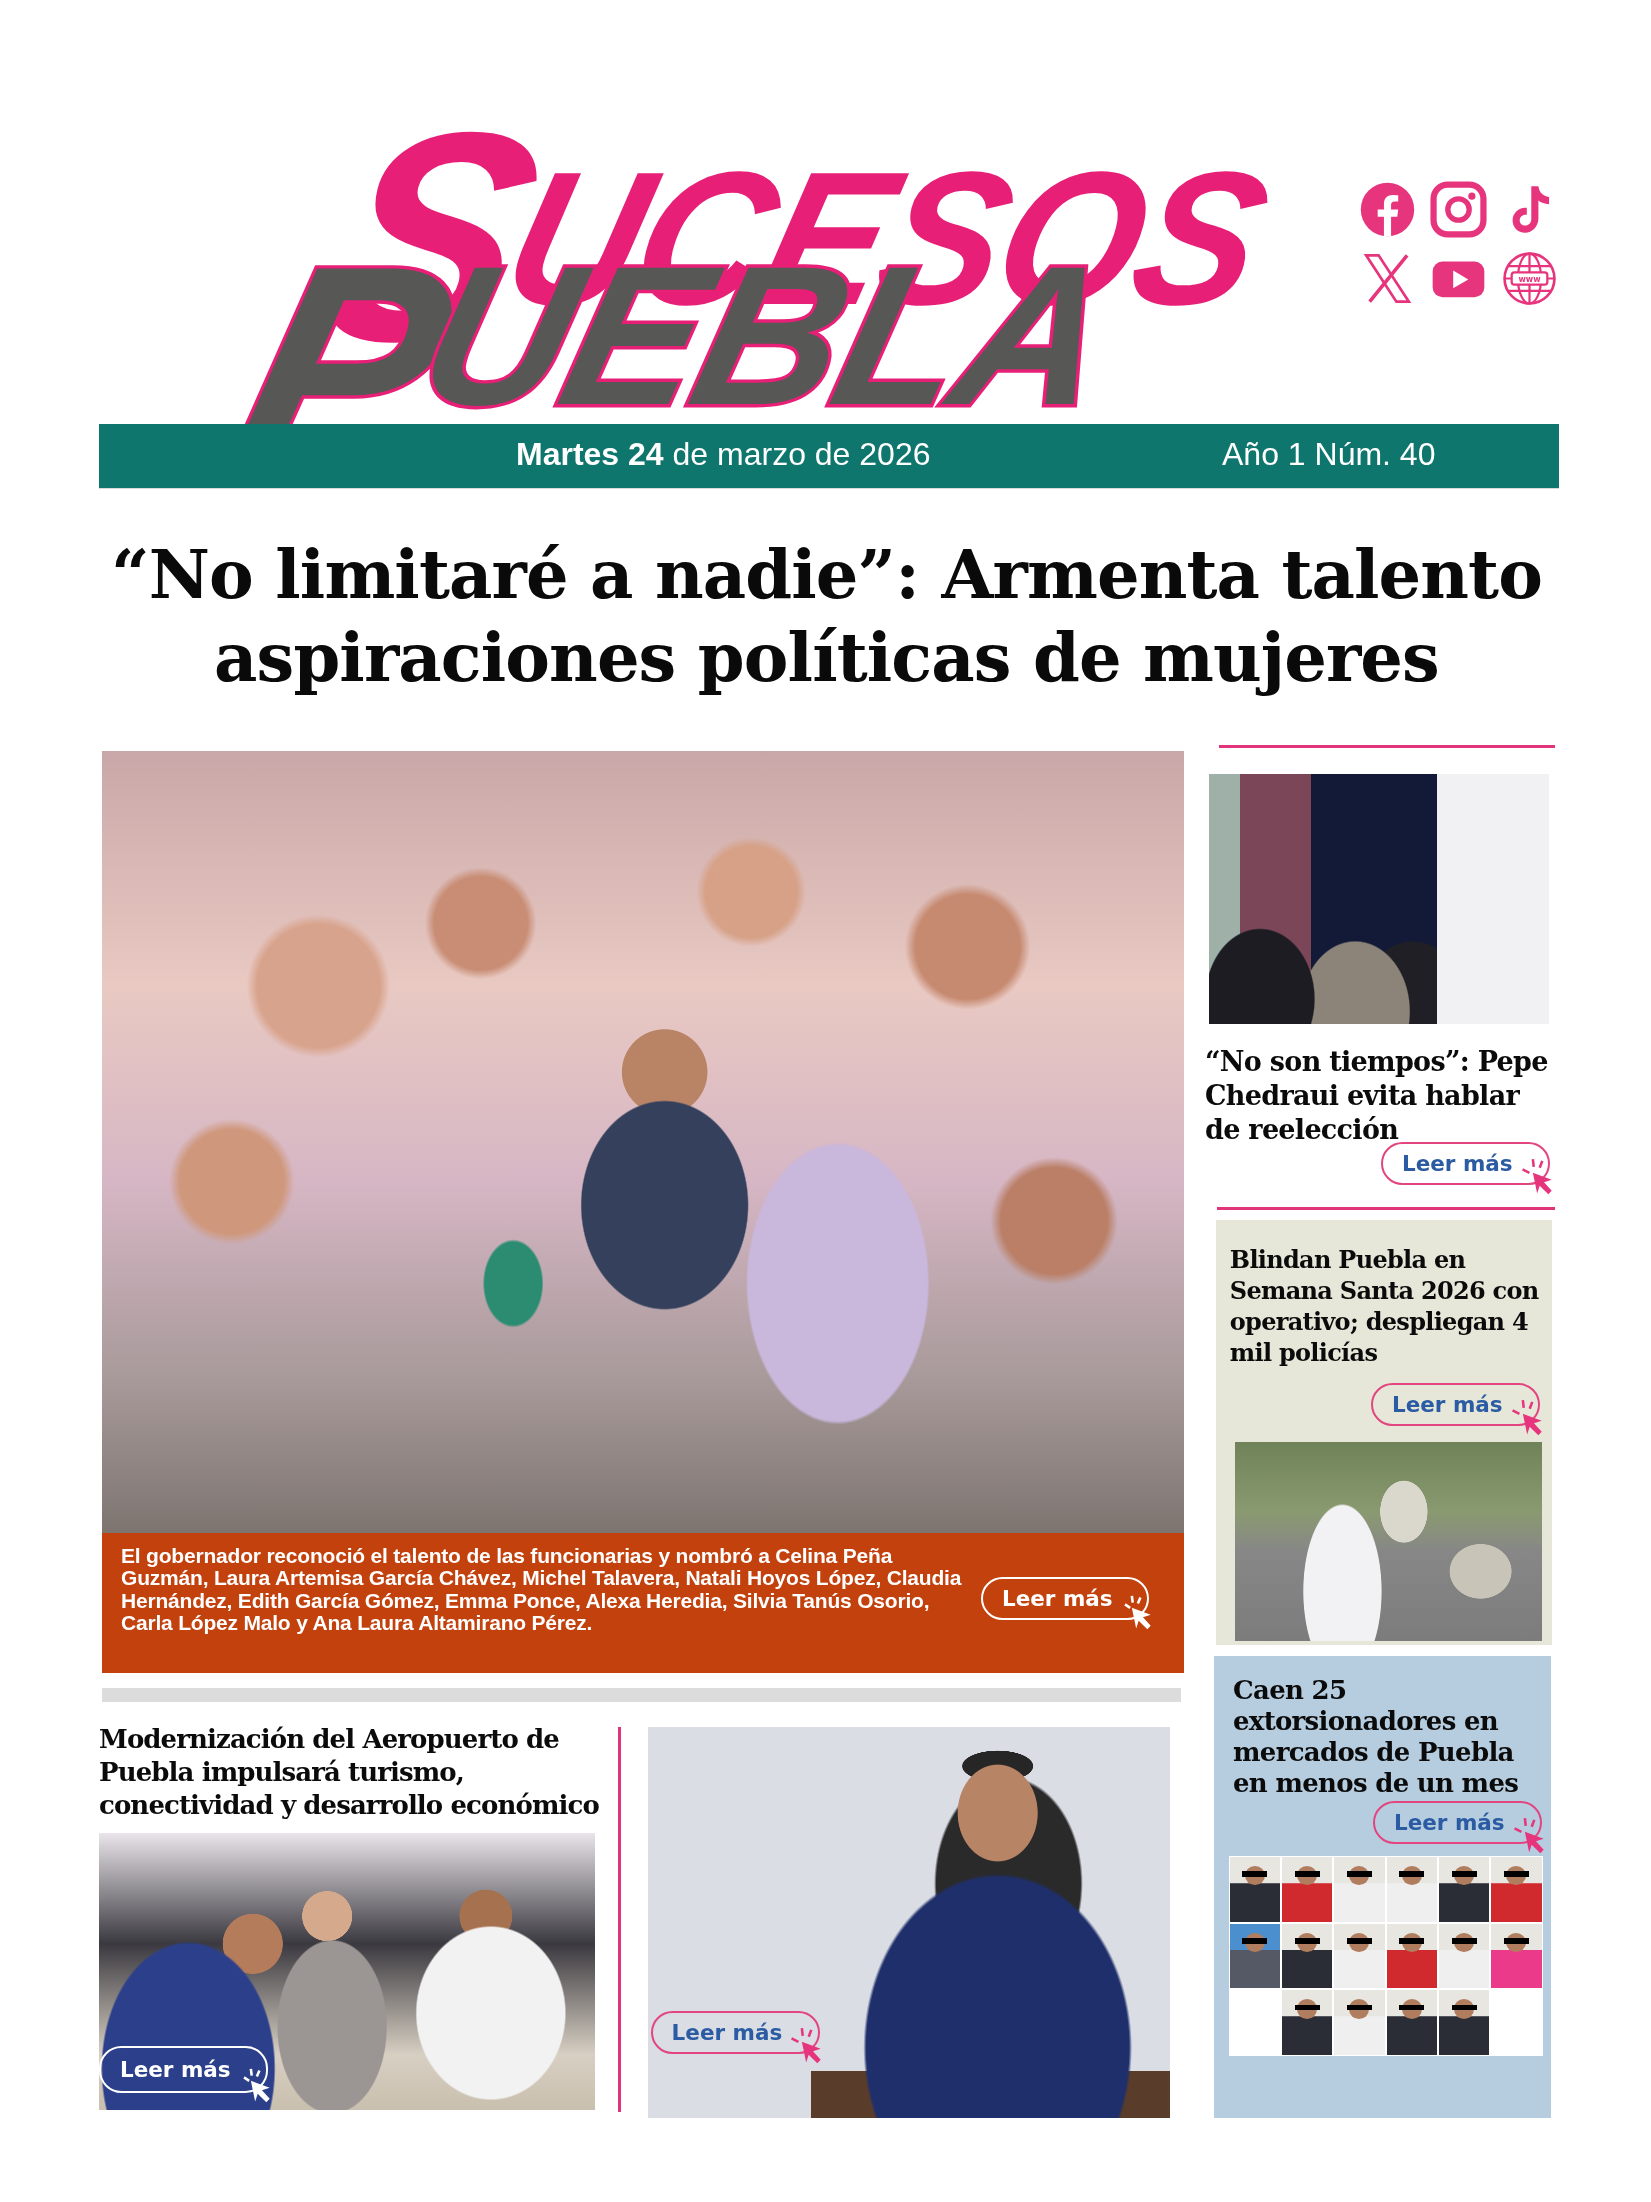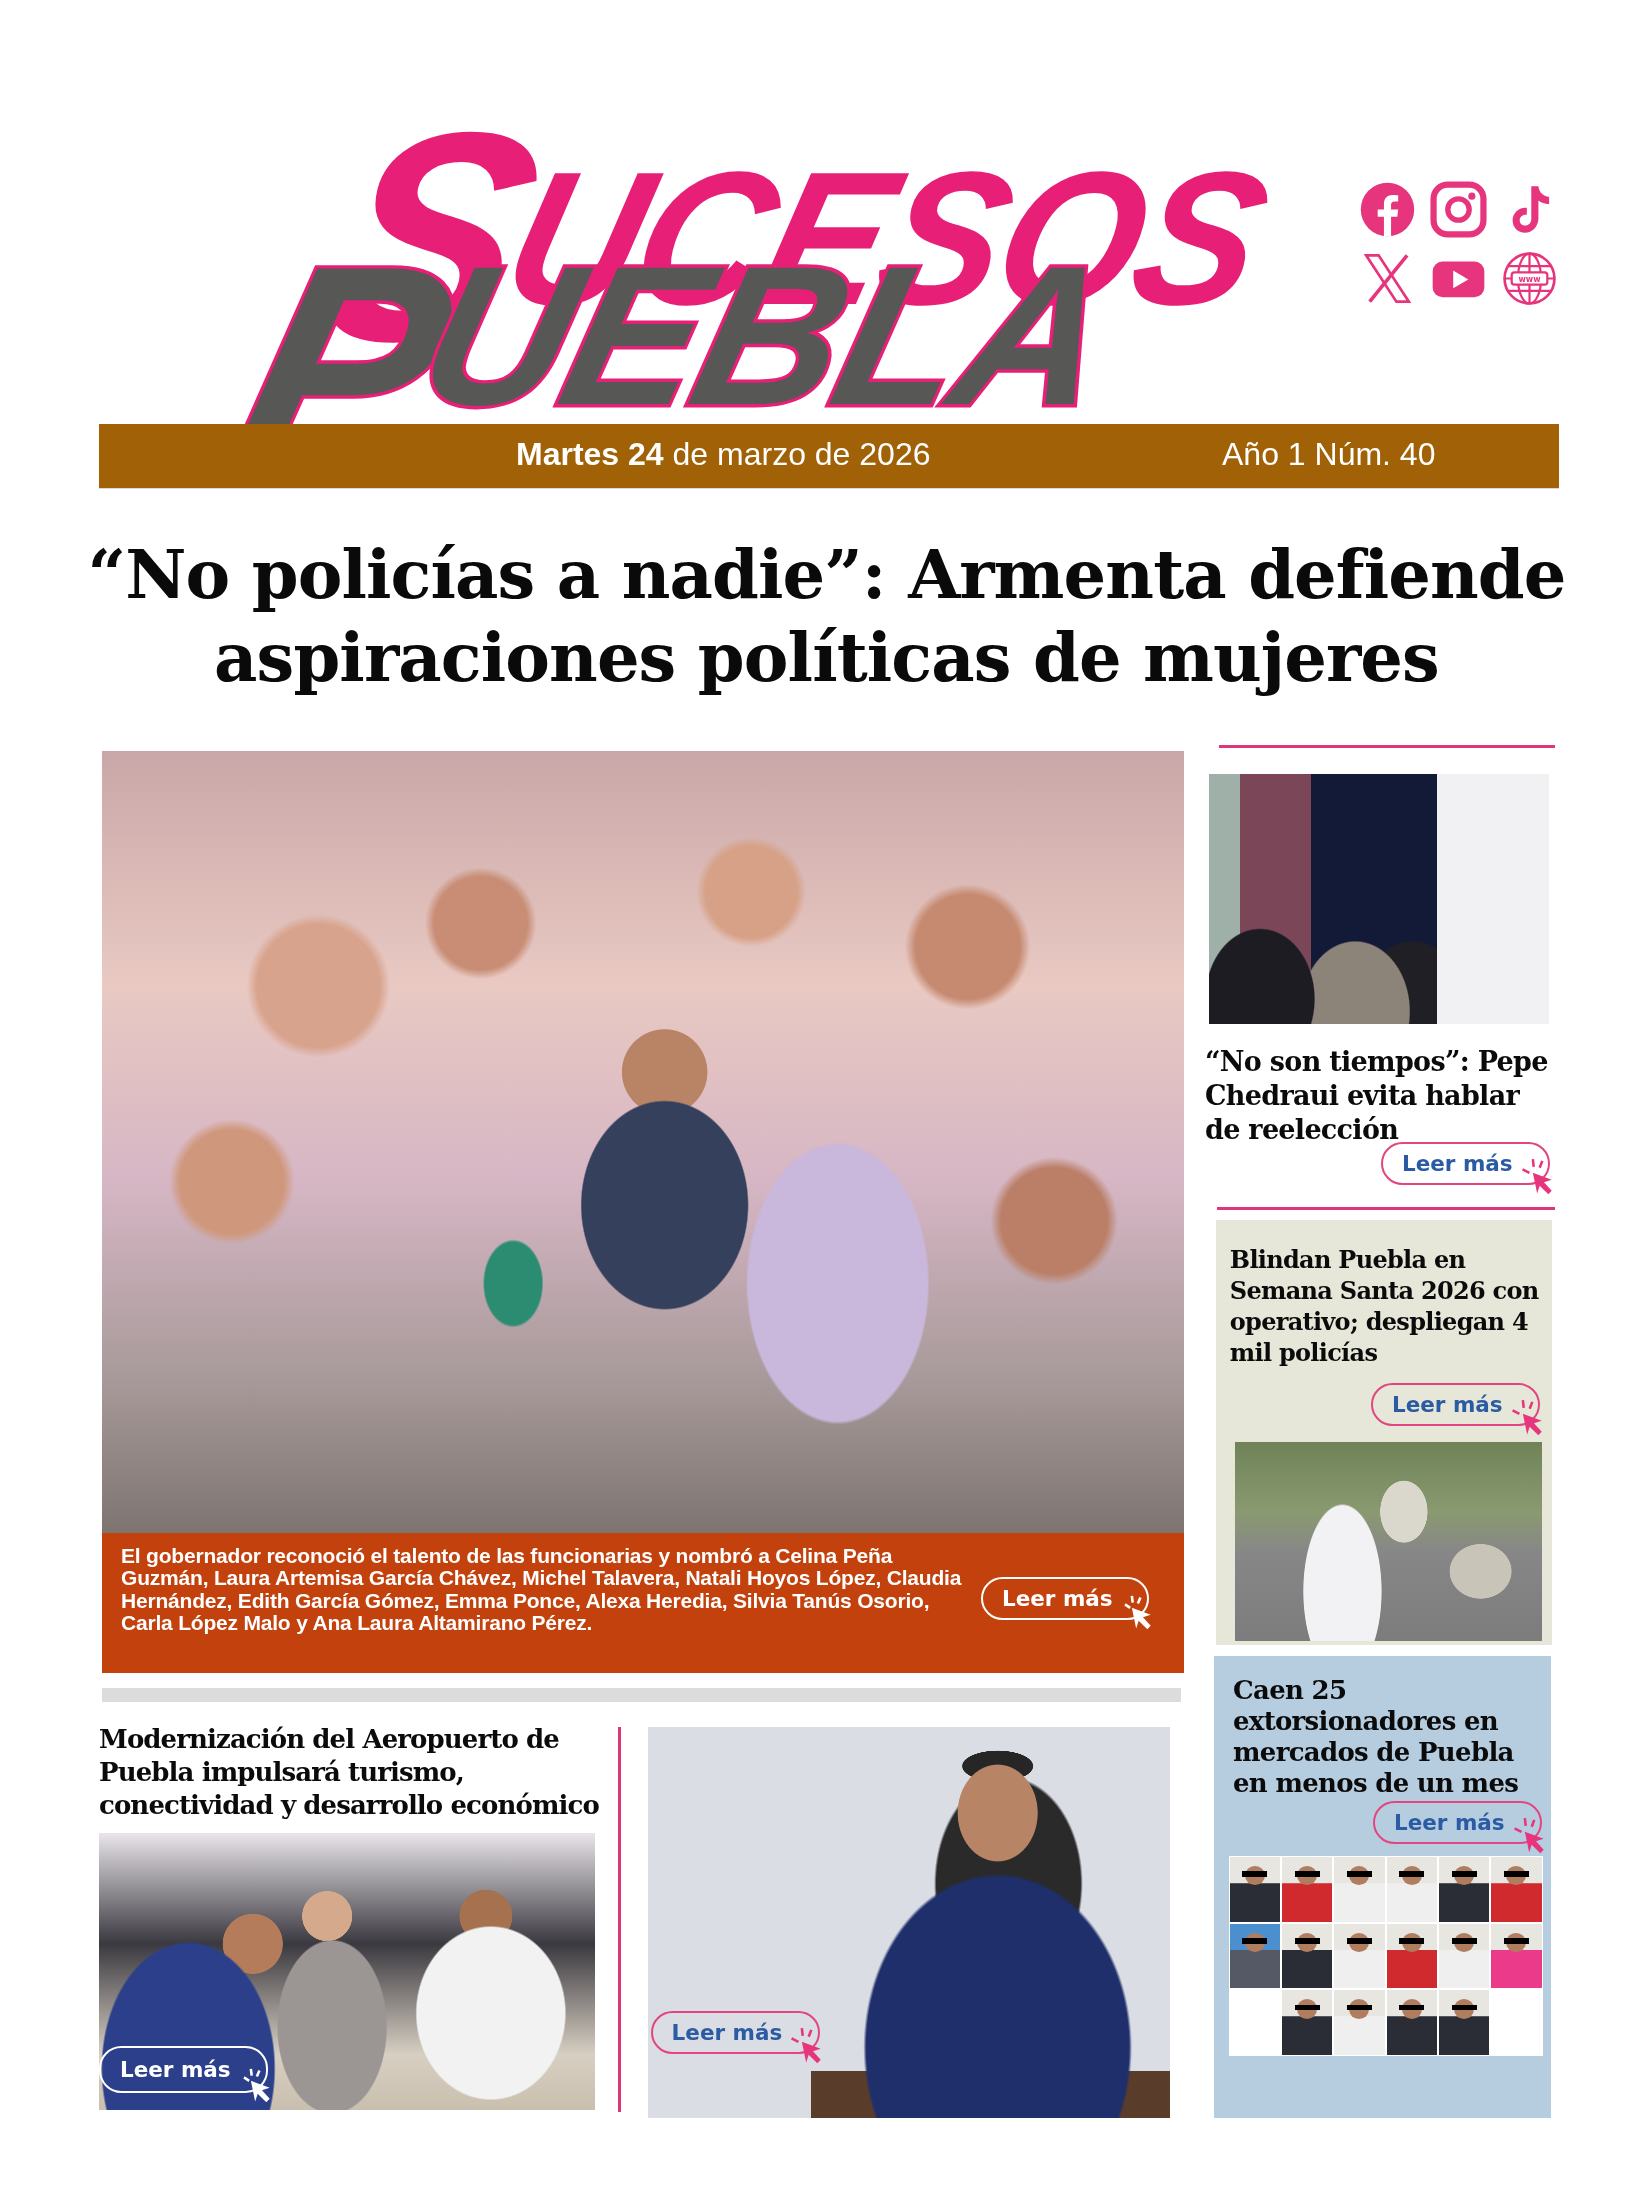--- a/index.html
+++ b/index.html
@@ -27,21 +27,21 @@
   }
   .logo-bottom .big-p { font-size: 284px; vertical-align: -60px; margin-right: -15.5px; }
 
   
   .social { left: 1359px; top: 181px; width: 206px; height: 142px; }
   .social-row { display: flex; gap: 13.8px; align-items: center; margin-bottom: 12px; }
   .social-icon { width: 57px; height: 57px; display: flex; align-items: center; justify-content: center; }
   .social-icon svg { width: 100%; height: 100%; }
 
   
-  .datebar { left: 99px; top: 424px; width: 1460px; height: 65px; background: #a16207; border-bottom: 1.7px solid #d9d9d9; }
+  .datebar { left: 99px; top: 424px; width: 1460px; height: 65px; background: #0f766e; border-bottom: 1.7px solid #d9d9d9; }
   .datebar .date { position: absolute; left: 417px; top: 12px; color: #fff; font-size: 32px; font-family: "Liberation Sans", sans-serif; }
   .datebar .date b { font-weight: 700; }
   .datebar .issue { position: absolute; left: 1123px; top: 12px; color: #fff; font-size: 32px; text-align: right; }
 
   
   .headline {
     left: 52px; top: 533px; width: 1549px; text-align: center;
     font-family: "DejaVu Serif", "Liberation Serif", serif; font-weight: 700;
     font-size: 67px; line-height: 83px; color: #0a0a0a; letter-spacing: -0.9px;
   }
@@ -221,21 +221,21 @@
     </a>
   </div>
 </div>
 
 <div class="abs datebar">
   <div class="date"><b>Martes</b> <b>24</b> <span>de marzo de 2026</span></div>
   <div class="issue">Año 1 Núm. 40</div>
 </div>
 
 <h1 class="abs headline">
-  <div>“No policías a nadie”: Armenta defiende</div>
+  <div>“No limitaré a nadie”: Armenta talento</div>
   <div>aspiraciones políticas de mujeres</div>
 </h1>
 
 <div class="abs photo photo-main"></div>
 
 <div class="abs caption-box">
   <p class="caption-text">El gobernador reconoció el talento de las funcionarias y nombró a Celina Peña Guzmán, Laura Artemisa García Chávez, Michel Talavera, Natali Hoyos López, Claudia Hernández, Edith García Gómez, Emma Ponce, Alexa Heredia, Silvia Tanús Osorio, Carla López Malo y Ana Laura Altamirano Pérez.</p>
   <a class="leer white" style="left:879px; top:44px; width:168px;">
     <span>Leer más</span>
     <svg class="cursor" viewBox="0 0 56 56">

